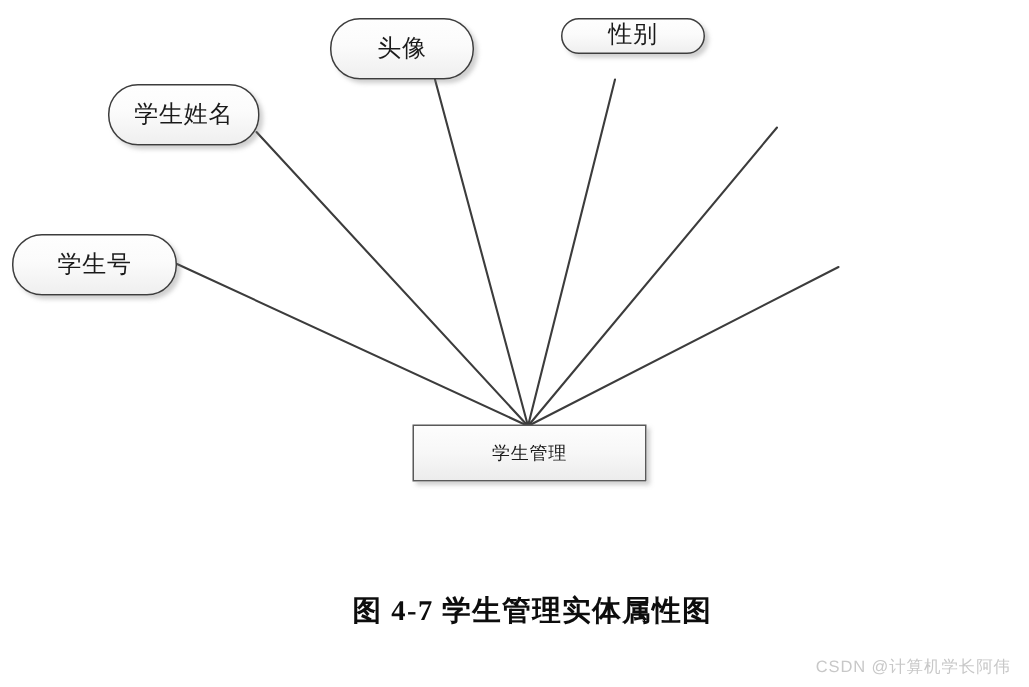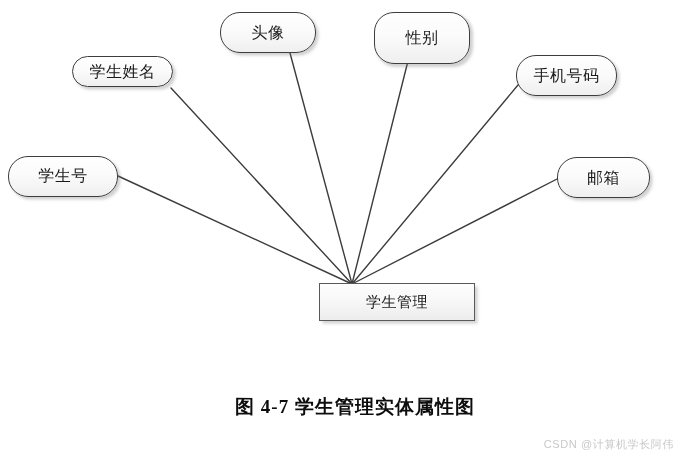--- a/index.html
+++ b/index.html
@@ -42,22 +42,21 @@
     box-shadow: 2.5px 2.5px 3px rgba(120,120,120,0.35);
     z-index: 2;
   }
   .node.pill {
     border-radius: 20px;
   }
   .node.entity {
     border-radius: 0;
     border: 1.4px solid #595959;
     background: linear-gradient(to bottom, #fdfdfd 0%, #f7f7f7 50%, #ececec 100%);
-    font-size: 15px;
-    margin-left: 44px;
+    font-size: 12px;
   }
   #caption {
     position: absolute;
     left: 0;
     top: 394px;
     width: 686px;
     text-align: center;
     font-family: "Liberation Serif", "DejaVu Serif", serif;
     font-size: 19px;
     font-weight: bold;
@@ -87,34 +86,28 @@
       <line x1="171" y1="88" x2="352" y2="284" stroke="#3c3c3c" stroke-width="1.4" stroke-linecap="round"></line>
       <line x1="290" y1="53" x2="352" y2="284" stroke="#3c3c3c" stroke-width="1.4" stroke-linecap="round"></line>
       <line x1="410" y1="53" x2="352" y2="284" stroke="#3c3c3c" stroke-width="1.4" stroke-linecap="round"></line>
       <line x1="518" y1="85" x2="352" y2="284" stroke="#3c3c3c" stroke-width="1.4" stroke-linecap="round"></line>
       <line x1="559" y1="178" x2="352" y2="284" stroke="#3c3c3c" stroke-width="1.4" stroke-linecap="round"></line>
     </svg>
 
   <div class="node pill" style="left: 8px; top: 156px; width: 110px; height: 41px; font-family: Liberation Mono, monospace;">
     <span>学生号</span>
   </div>
-  <div class="node pill" style="left: 72px; top: 56px; width: 101px; height: 31px;">
+  <div class="node pill" style="left: 72px; top: 56px; width: 101px; height: 41px;">
     <span>学生姓名</span>
   </div>
   <div class="node pill" style="left: 220px; top: 12px; width: 96px; height: 41px;">
     <span>头像</span>
   </div>
-  <div class="node pill" style="left: 374px; top: 12px; width: 96px; height: 52px;">
+  <div class="node pill" style="left: 374px; top: 12px; width: 96px; height: 24px;">
     <span>性别</span>
-  </div>
-  <div class="node pill" style="left: 516px; top: 55px; width: 101px; height: 41px;">
-    <span>手机号码</span>
-  </div>
-  <div class="node pill" style="left: 557px; top: 157px; width: 93px; height: 41px;">
-    <span>邮箱</span>
   </div>
 
   <div class="node entity" id="entity-node" style="left: 275px; top: 283px; width: 156px; height: 38px;">
     <span>学生管理</span>
   </div>
 
   <div id="caption">图 4-7 学生管理实体属性图</div>
   <div id="watermark">CSDN @计算机学长阿伟</div>
 
 </div>

